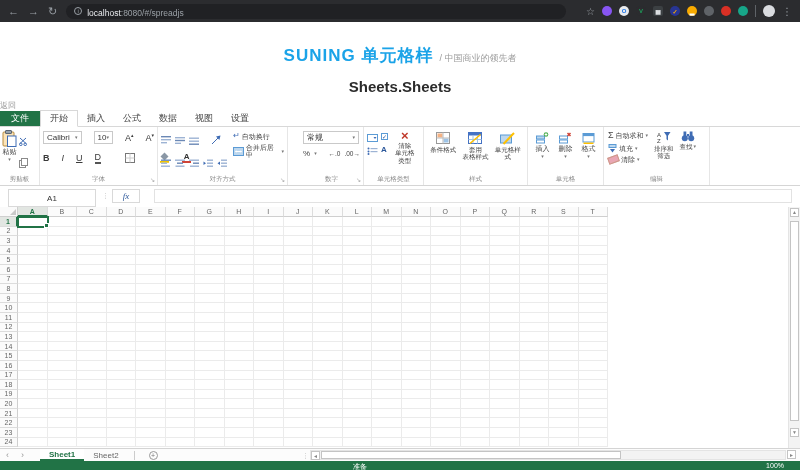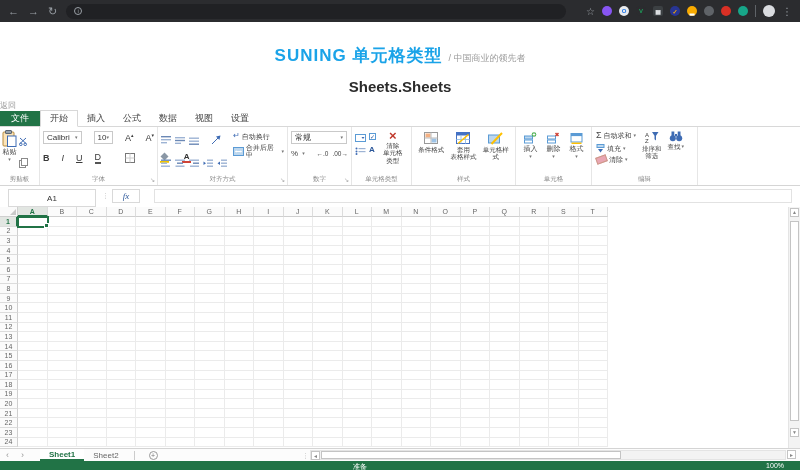--- a/index.html
+++ b/index.html
@@ -128,20 +128,21 @@
 </style>
 </head>
 <body>
 
 <div id="chrome">
   <span class="navic">←</span>
   <span class="navic">→</span>
   <span class="navic">↻</span>
   <div id="urlbar">
     <span class="infoc">i</span>
+    <span><span class="urlhost">localhost</span><span class="urlrest">:8080/#/spreadjs</span></span>
   </div>
   <div id="chromeR">
     <span class="star">☆</span>
     <span id="extIcons" style="display:flex;gap:7px;align-items:center;">
         <span class="ext" style="background: rgb(135, 85, 242); color: rgb(255, 255, 255);"></span>
         <span class="ext" style="background: rgb(232, 234, 237); color: rgb(26, 115, 232);">O</span>
         <span class="ext" style="background: rgb(43, 44, 47); color: rgb(30, 158, 90);">V</span>
         <span class="ext sq" style="background: rgb(60, 64, 67); color: rgb(232, 234, 237);">▦</span>
         <span class="ext" style="background: rgb(40, 53, 147); color: rgb(249, 171, 0);">✓</span>
         <span class="ext" style="background: rgb(249, 171, 0); color: rgb(255, 255, 255);">▂</span>
@@ -149,21 +150,21 @@
         <span class="ext" style="background: rgb(217, 48, 37); color: rgb(255, 255, 255);"></span>
         <span class="ext" style="background: rgb(23, 166, 137); color: rgb(255, 255, 255);"></span>
       </span>
     <span class="cdiv"></span>
     <span class="avatar"></span>
     <span class="kebab">⋮</span>
   </div>
 </div>
 
 <div id="brand">
-  <span class="logoMain">SUNING 单元格类型</span><span class="logoTag">/ 中国商业的领先者</span>
+  <span class="logoMain">SUNING 单元格样</span><span class="logoTag">/ 中国商业的领先者</span>
 </div>
 <div id="appTitle">Sheets.Sheets</div>
 <div id="backLink">返回</div>
 
 <div id="rtabs">
   <span class="ftab">文件</span>
   <span class="rtab active">开始</span>
   <span class="rtab">插入</span>
   <span class="rtab">公式</span>
   <span class="rtab">数据</span>
@@ -307,21 +308,21 @@
             </svg>
             <span>合并后居中</span>
             <span class="dd">▾</span>
           </span>
       </div>
     </div>
     <div class="glabel">对齐方式</div>
     <span class="launch">↘</span>
   </div>
 
-  <div class="rgroup" style="width:64px;">
+  <div class="rgroup" style="width:64px;margin-left:12px;">
     <div class="r1">
       <span class="cbox" style="width:56px;">
           <span>常规</span>
           <span class="dd">▾</span>
         </span>
     </div>
     <div class="r1" style="margin-top:5px;gap:4px;">
       <span style="font-size:8px;color:#444;">%</span>
       <span class="dd">▾</span>
       <span style="width:4px;"></span>

